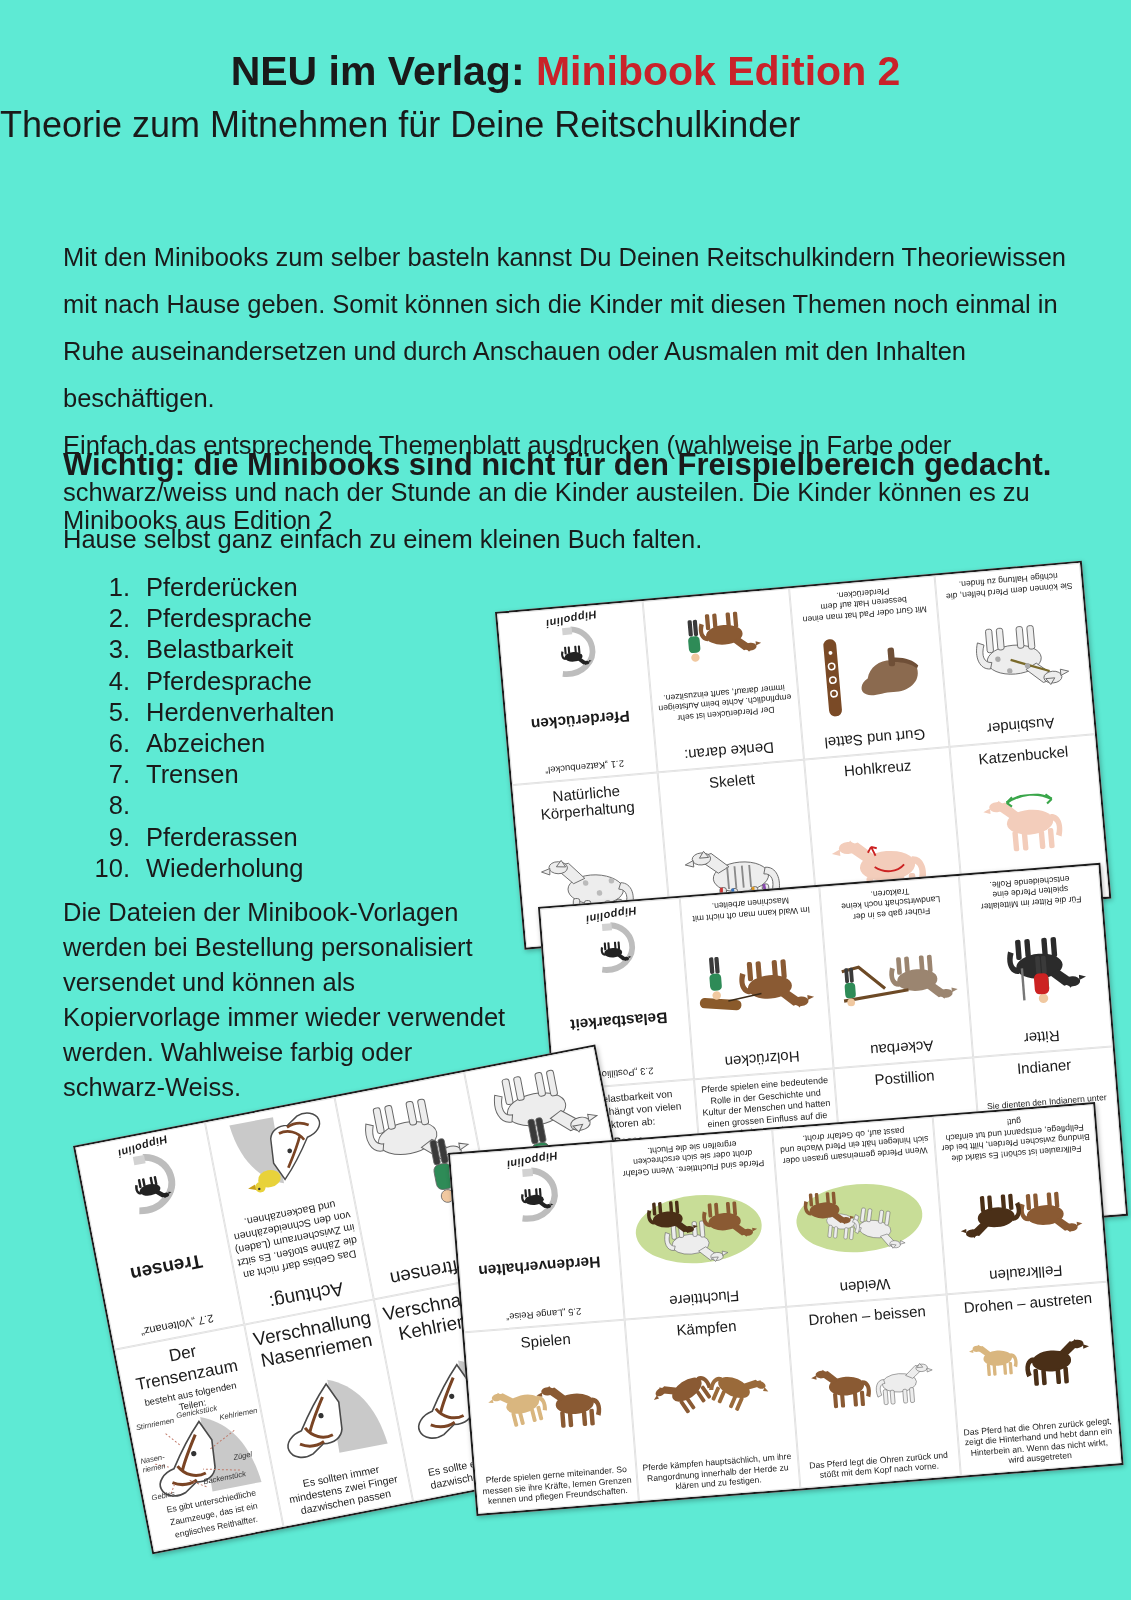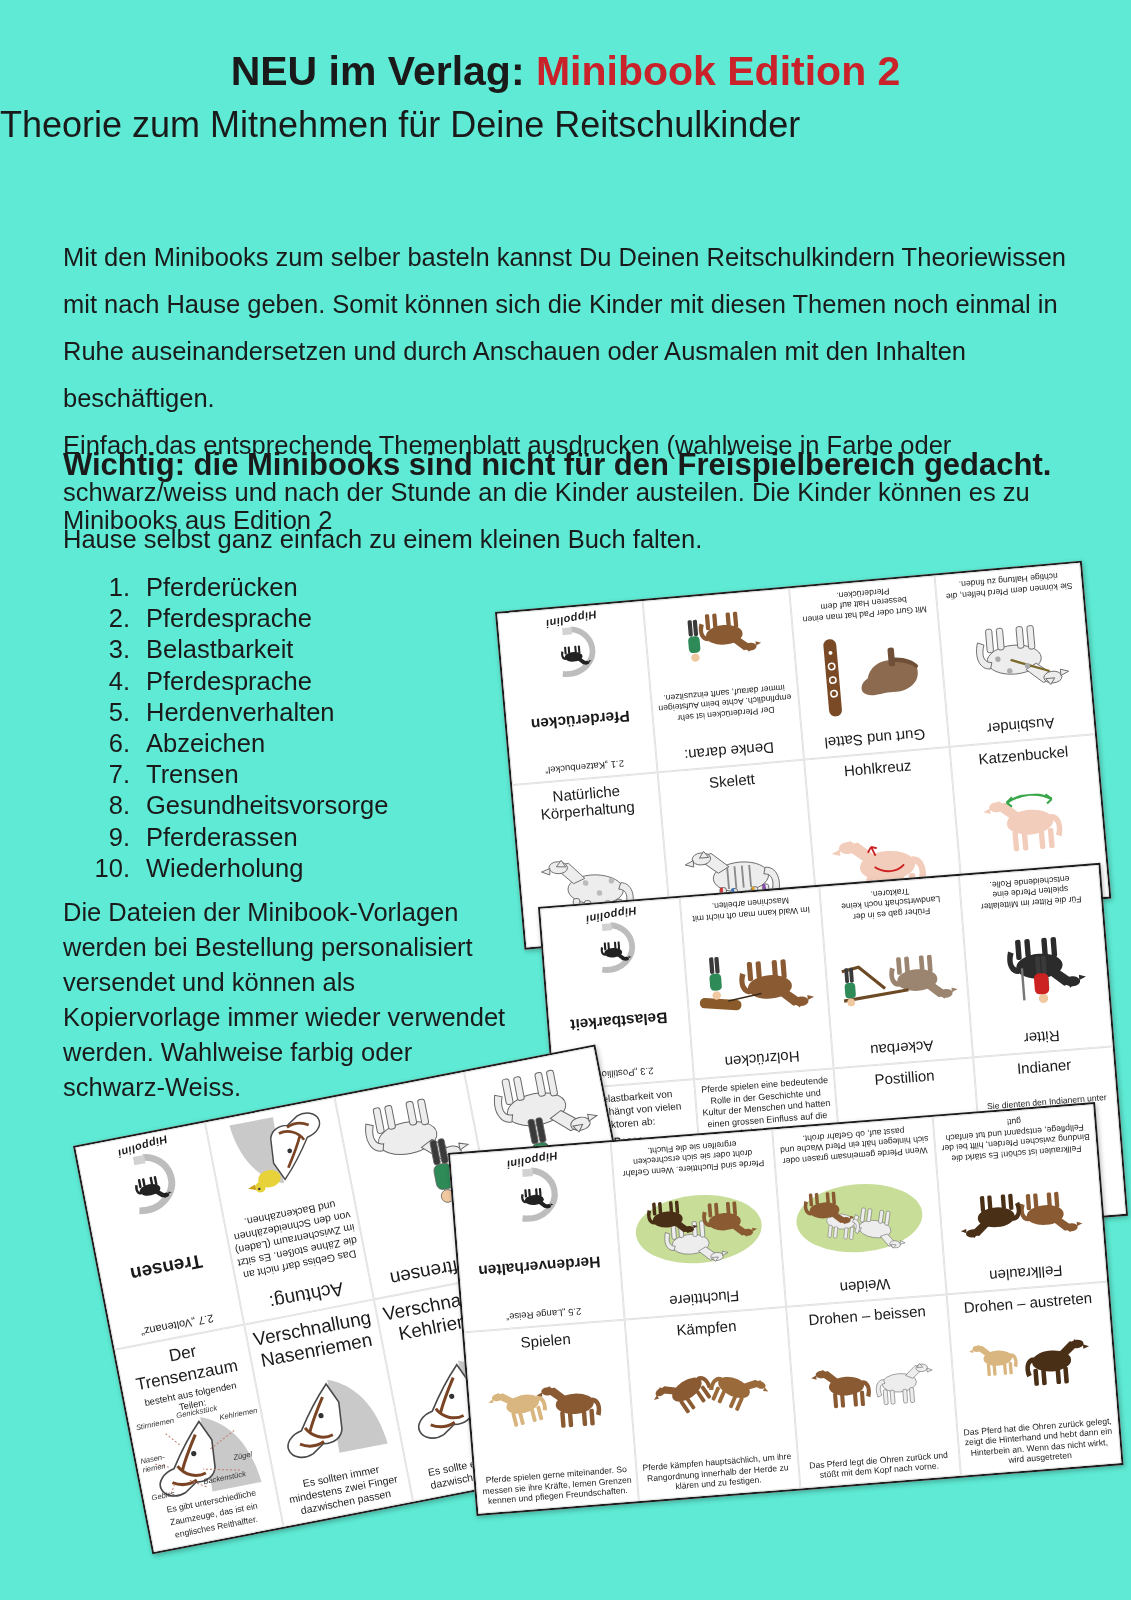--- a/index.html
+++ b/index.html
@@ -151,21 +151,20 @@
     <div class="li">
         <span class="num">6.</span>
         <span>Abzeichen</span>
       </div>
     <div class="li">
         <span class="num">7.</span>
         <span>Trensen</span>
       </div>
     <div class="li">
         <span class="num">8.</span>
-        <span>Gesundheitsvorsorge</span>
       </div>
     <div class="li">
         <span class="num">9.</span>
         <span>Pferderassen</span>
       </div>
     <div class="li">
         <span class="num">10.</span>
         <span>Wiederholung</span>
       </div>
   </div>

